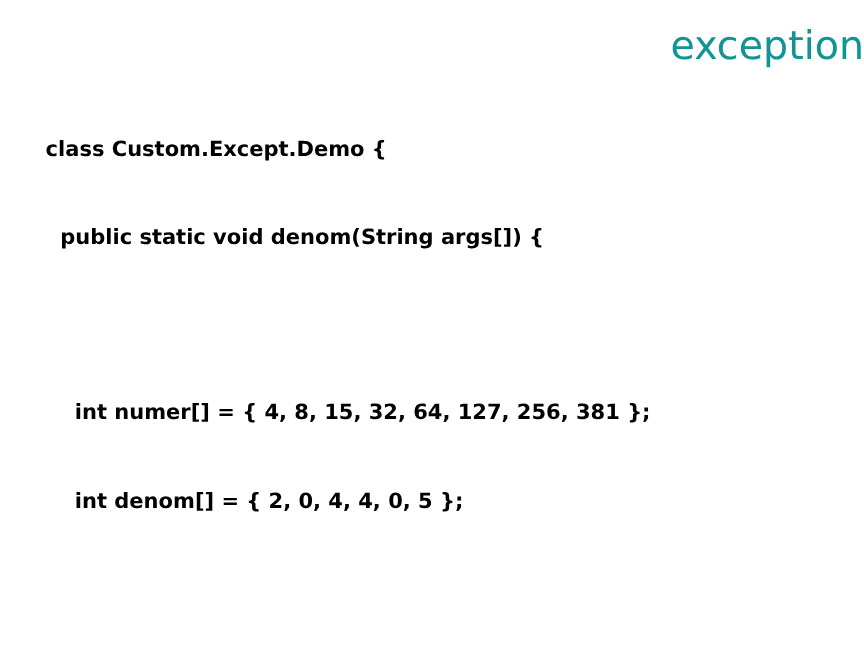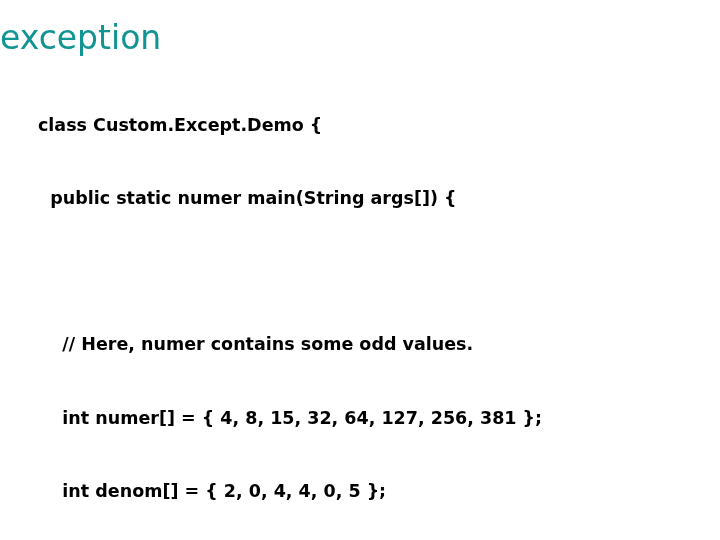--- a/index.html
+++ b/index.html
@@ -17,21 +17,21 @@
     position: relative;
     width: 720px;
     height: 540px;
     background: #ffffff;
   }
   .slide-title {
     position: absolute;
     left: 0;
     top: 18px;
     width: 720px;
-    text-align: left;
+    text-align: right;
     font-family: "DejaVu Sans", sans-serif;
     font-size: 33px;
     font-weight: 400;
     line-height: 40px;
     letter-spacing: 0px;
     color: #119494;
     white-space: pre;
   }
   .code-block {
     position: absolute;
@@ -57,23 +57,22 @@
 </style>
 </head>
 <body>
 
 <div class="slide">
 
   <div class="slide-title">exception</div>
 
   <div class="code-block">
     <span class="code-line">class Custom.Except.Demo {</span>
-    <span class="code-line">  public static numer main(String args[]) {</span>
+    <span class="code-line">  public static void denom(String args[]) {</span>
     <span class="code-line blank"></span>
-    <span class="code-line">    // Here, numer contains some odd values.</span>
     <span class="code-line">    int numer[] = { 4, 8, 15, 32, 64, 127, 256, 381 };</span>
     <span class="code-line">    int denom[] = { 2, 0, 4, 4, 0, 5 };</span>
     
     
     
     
     
     
     
     

